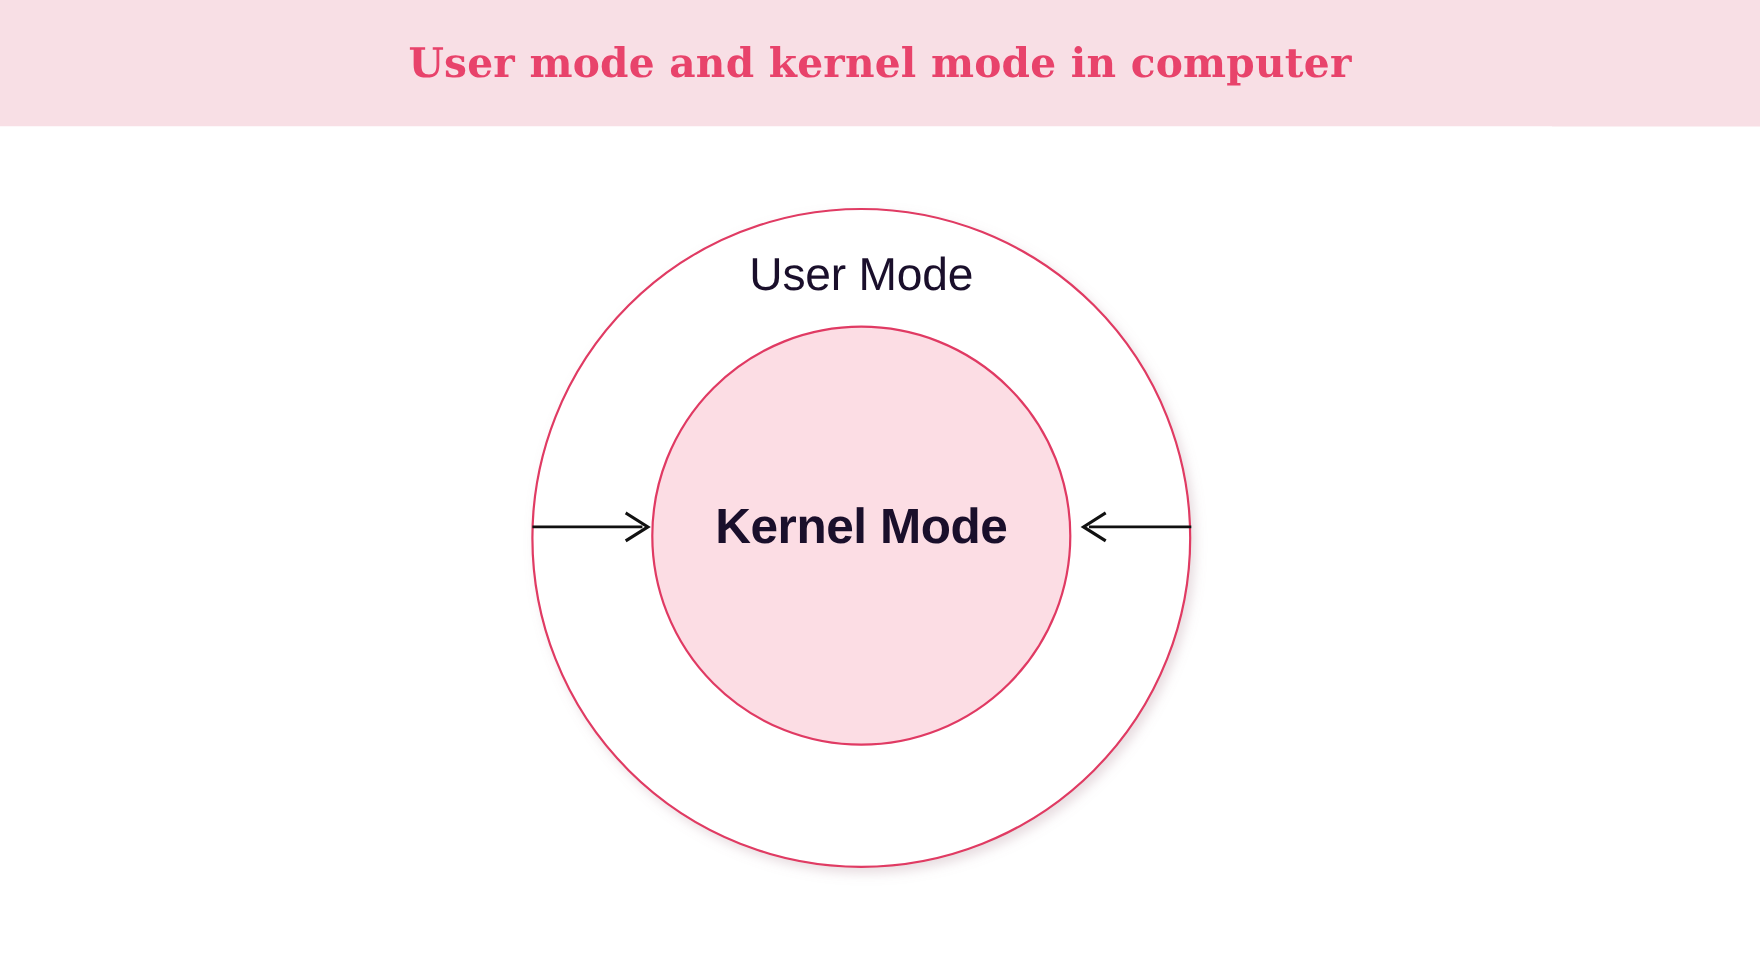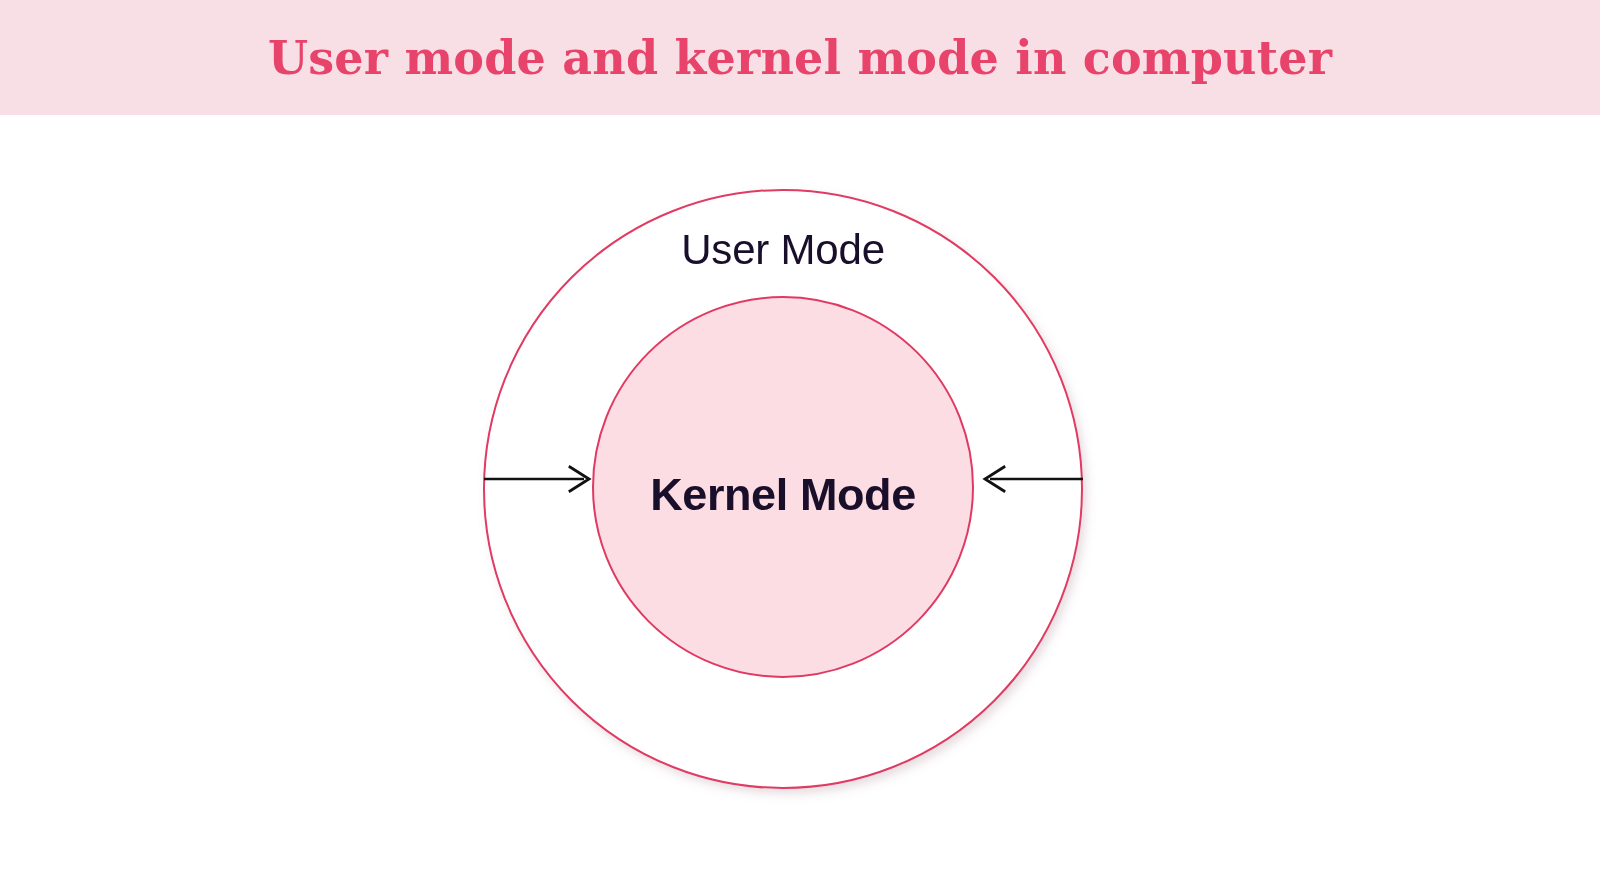--- a/index.html
+++ b/index.html
@@ -24,21 +24,21 @@
     height: 115px;
     background: #f8dfe5;
     display: flex;
     align-items: center;
     justify-content: center;
     box-sizing: border-box;
   }
   .title-text {
     font-family: "DejaVu Serif", "Liberation Serif", serif;
     font-weight: 700;
-    font-size: 46px;
+    font-size: 37px;
     letter-spacing: 0.2px;
     color: #e8436b;
     white-space: nowrap;
     line-height: 1;
   }
 
   
   .stage {
     position: absolute;
     left: 0;
@@ -69,21 +69,20 @@
     font-size: 42px;
     font-weight: 400;
     letter-spacing: -0.2px;
   }
   .label-kernel-mode {
     left: 783px;
     top: 363px;
     font-size: 45px;
     font-weight: 700;
     letter-spacing: -0.4px;
-    margin-top: 16px;
   }
 </style>
 </head>
 <body>
 
 <div class="title-banner">
   <div class="title-text">User mode and kernel mode in computer</div>
 </div>
 
 <div class="stage">

